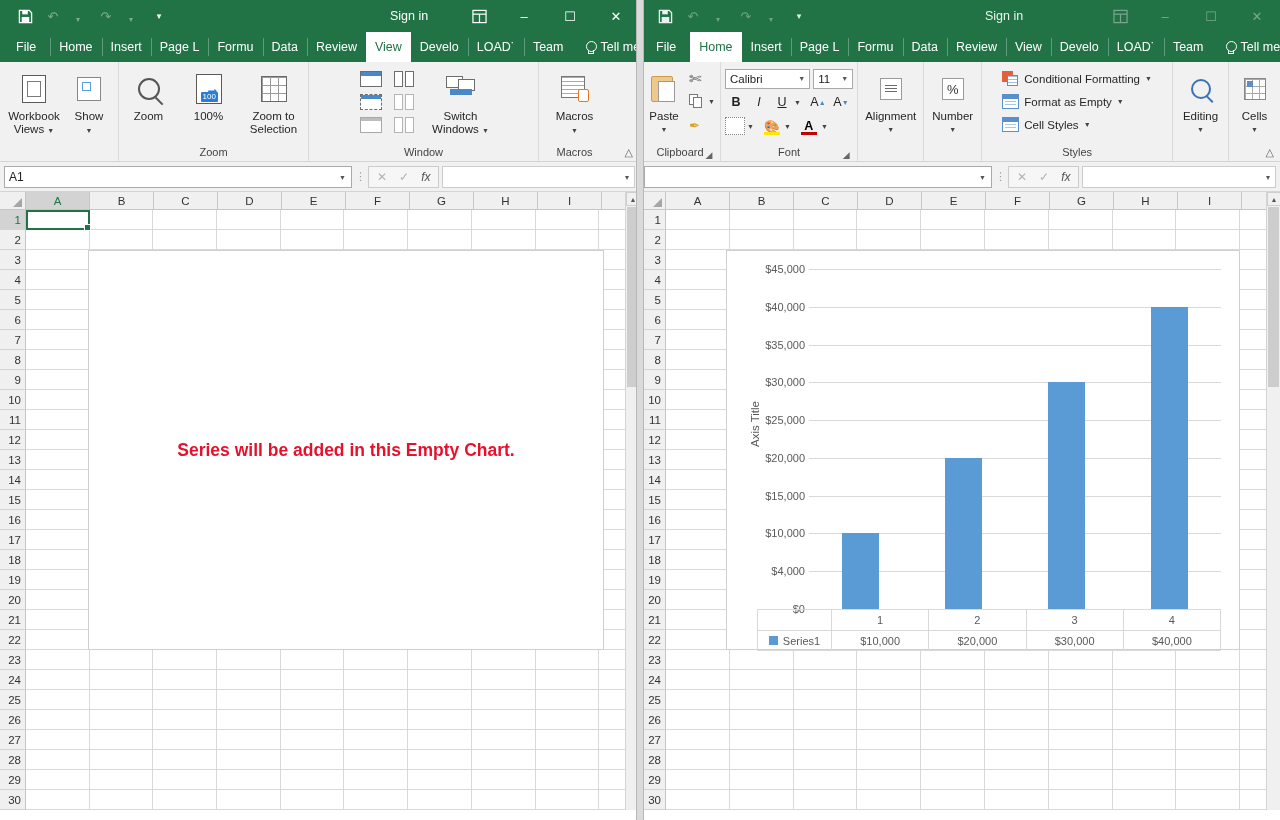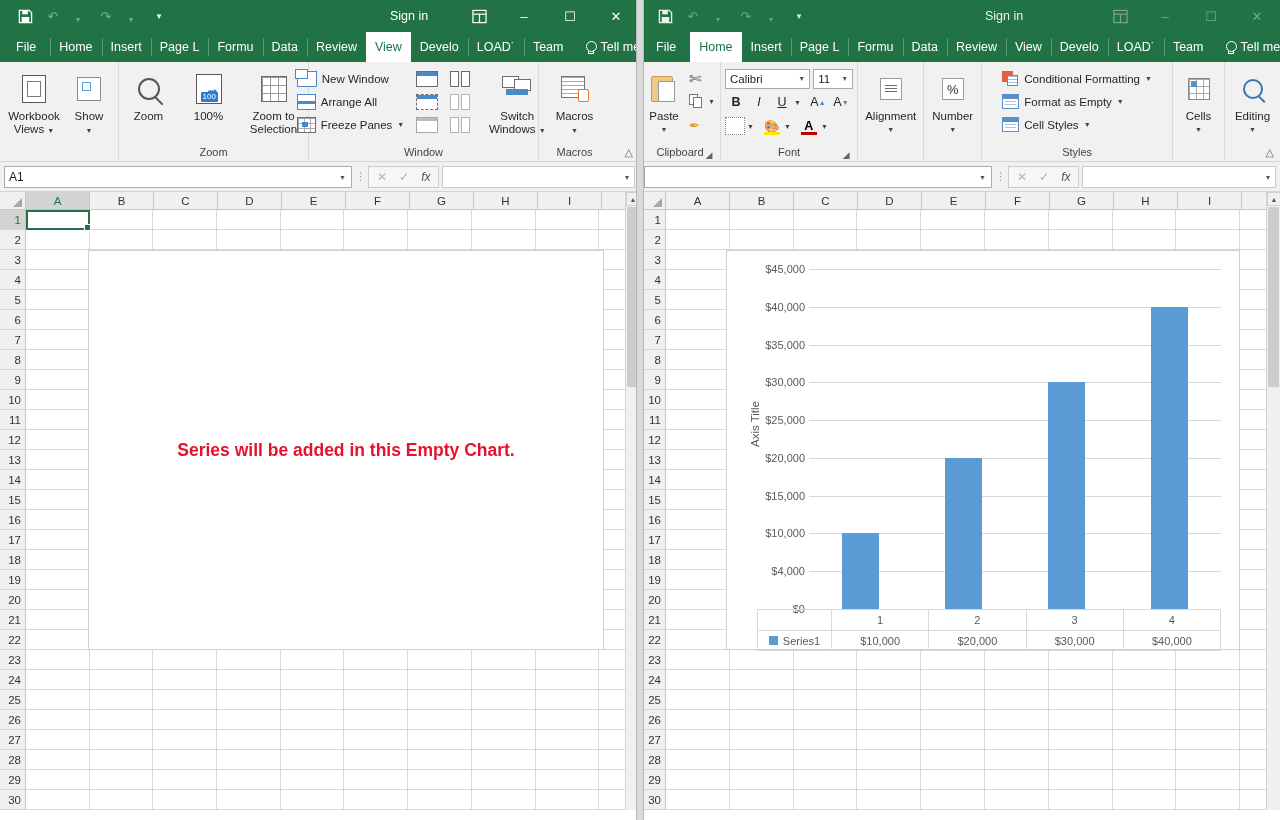--- a/index.html
+++ b/index.html
@@ -421,35 +421,20 @@
                 <span class="ic ic-grid"></span>
               </span>
             <span>Zoom to<br>Selection</span>
           </div>
         </div>
         <div class="rgroup-label">Zoom</div>
       </div>
 
       <div class="rgroup" style="width:230px;">
         <div class="rgroup-body" style="gap:0;">
-          <div class="stack">
-            <div class="smallrow">
-              <span class="ic ic-newwin"></span>
-              <span>New Window</span>
-            </div>
-            <div class="smallrow">
-              <span class="ic ic-arrangeall"></span>
-              <span>Arrange All</span>
-            </div>
-            <div class="smallrow">
-              <span class="ic ic-freeze"></span>
-              <span>Freeze Panes</span>
-              <span class="caret">▼</span>
-            </div>
-          </div>
           <div class="stack" style="margin-left:6px;">
             <div class="smallrow">
                 <span class="ic ic-win-blue"></span>
               </div>
             <div class="smallrow">
                 <span class="ic ic-win-blue dashed"></span>
               </div>
             <div class="smallrow">
                 <span class="ic ic-win-plain"></span>
               </div>
@@ -1119,40 +1104,40 @@
             <div class="smallrow">
               <span class="ic ic-fat"></span>
               <span>Cell Styles</span>
               <span class="caret">▼</span>
             </div>
           </div>
         </div>
         <div class="rgroup-label">Styles</div>
       </div>
 
+      <div class="rgroup" style="width:56px;">
+        <div class="rgroup-body">
+          <div class="bigbtn" style="width:50px;">
+            <span class="glyph">
+                <span class="ic ic-editmag"></span>
+              </span>
+            <span>Editing</span>
+            <span class="caret">▼</span>
+          </div>
+        </div>
+        <div class="rgroup-label"></div>
+      </div>
+
       <div class="rgroup" style="width:52px;">
         <div class="rgroup-body">
           <div class="bigbtn" style="width:46px;">
             <span class="glyph">
                 <span class="ic ic-cells"></span>
               </span>
             <span>Cells</span>
-            <span class="caret">▼</span>
-          </div>
-        </div>
-        <div class="rgroup-label"></div>
-      </div>
-
-      <div class="rgroup" style="width:56px;">
-        <div class="rgroup-body">
-          <div class="bigbtn" style="width:50px;">
-            <span class="glyph">
-                <span class="ic ic-editmag"></span>
-              </span>
-            <span>Editing</span>
             <span class="caret">▼</span>
           </div>
         </div>
         <div class="rgroup-label"></div>
       </div>
 
       <div class="collapse-ribbon">△</div>
     </div>
 
     <div class="formulabar">

